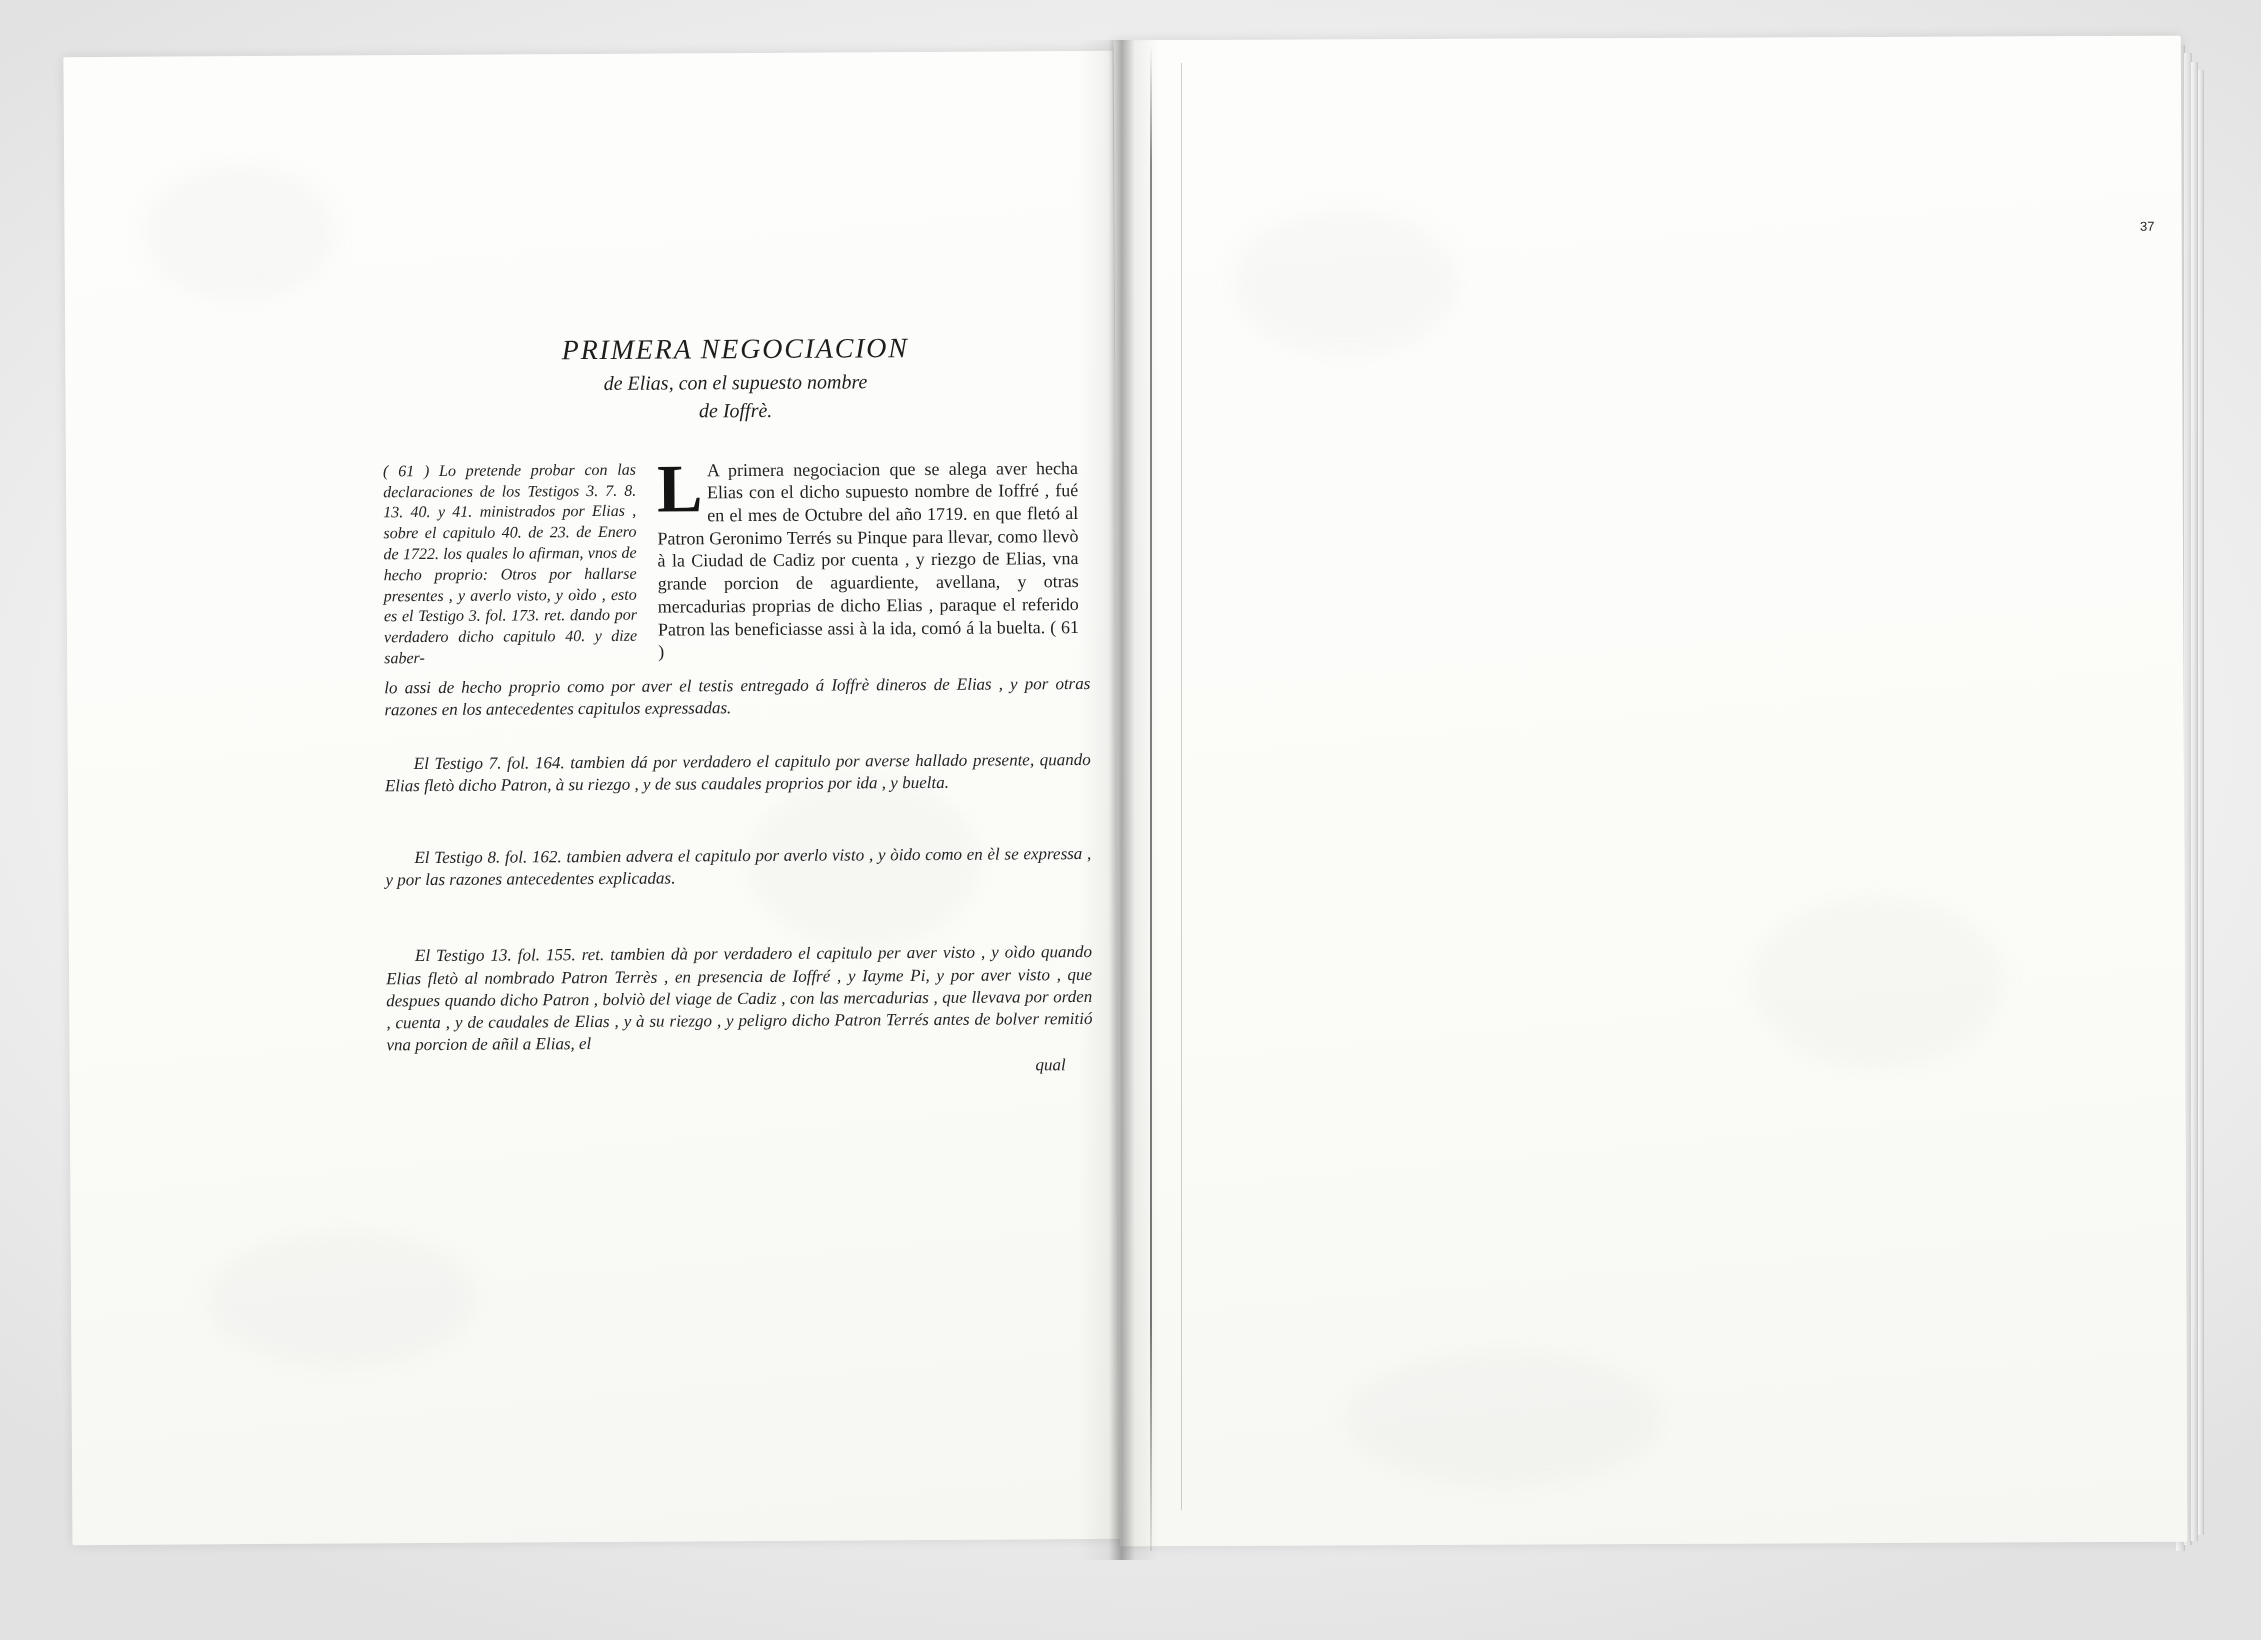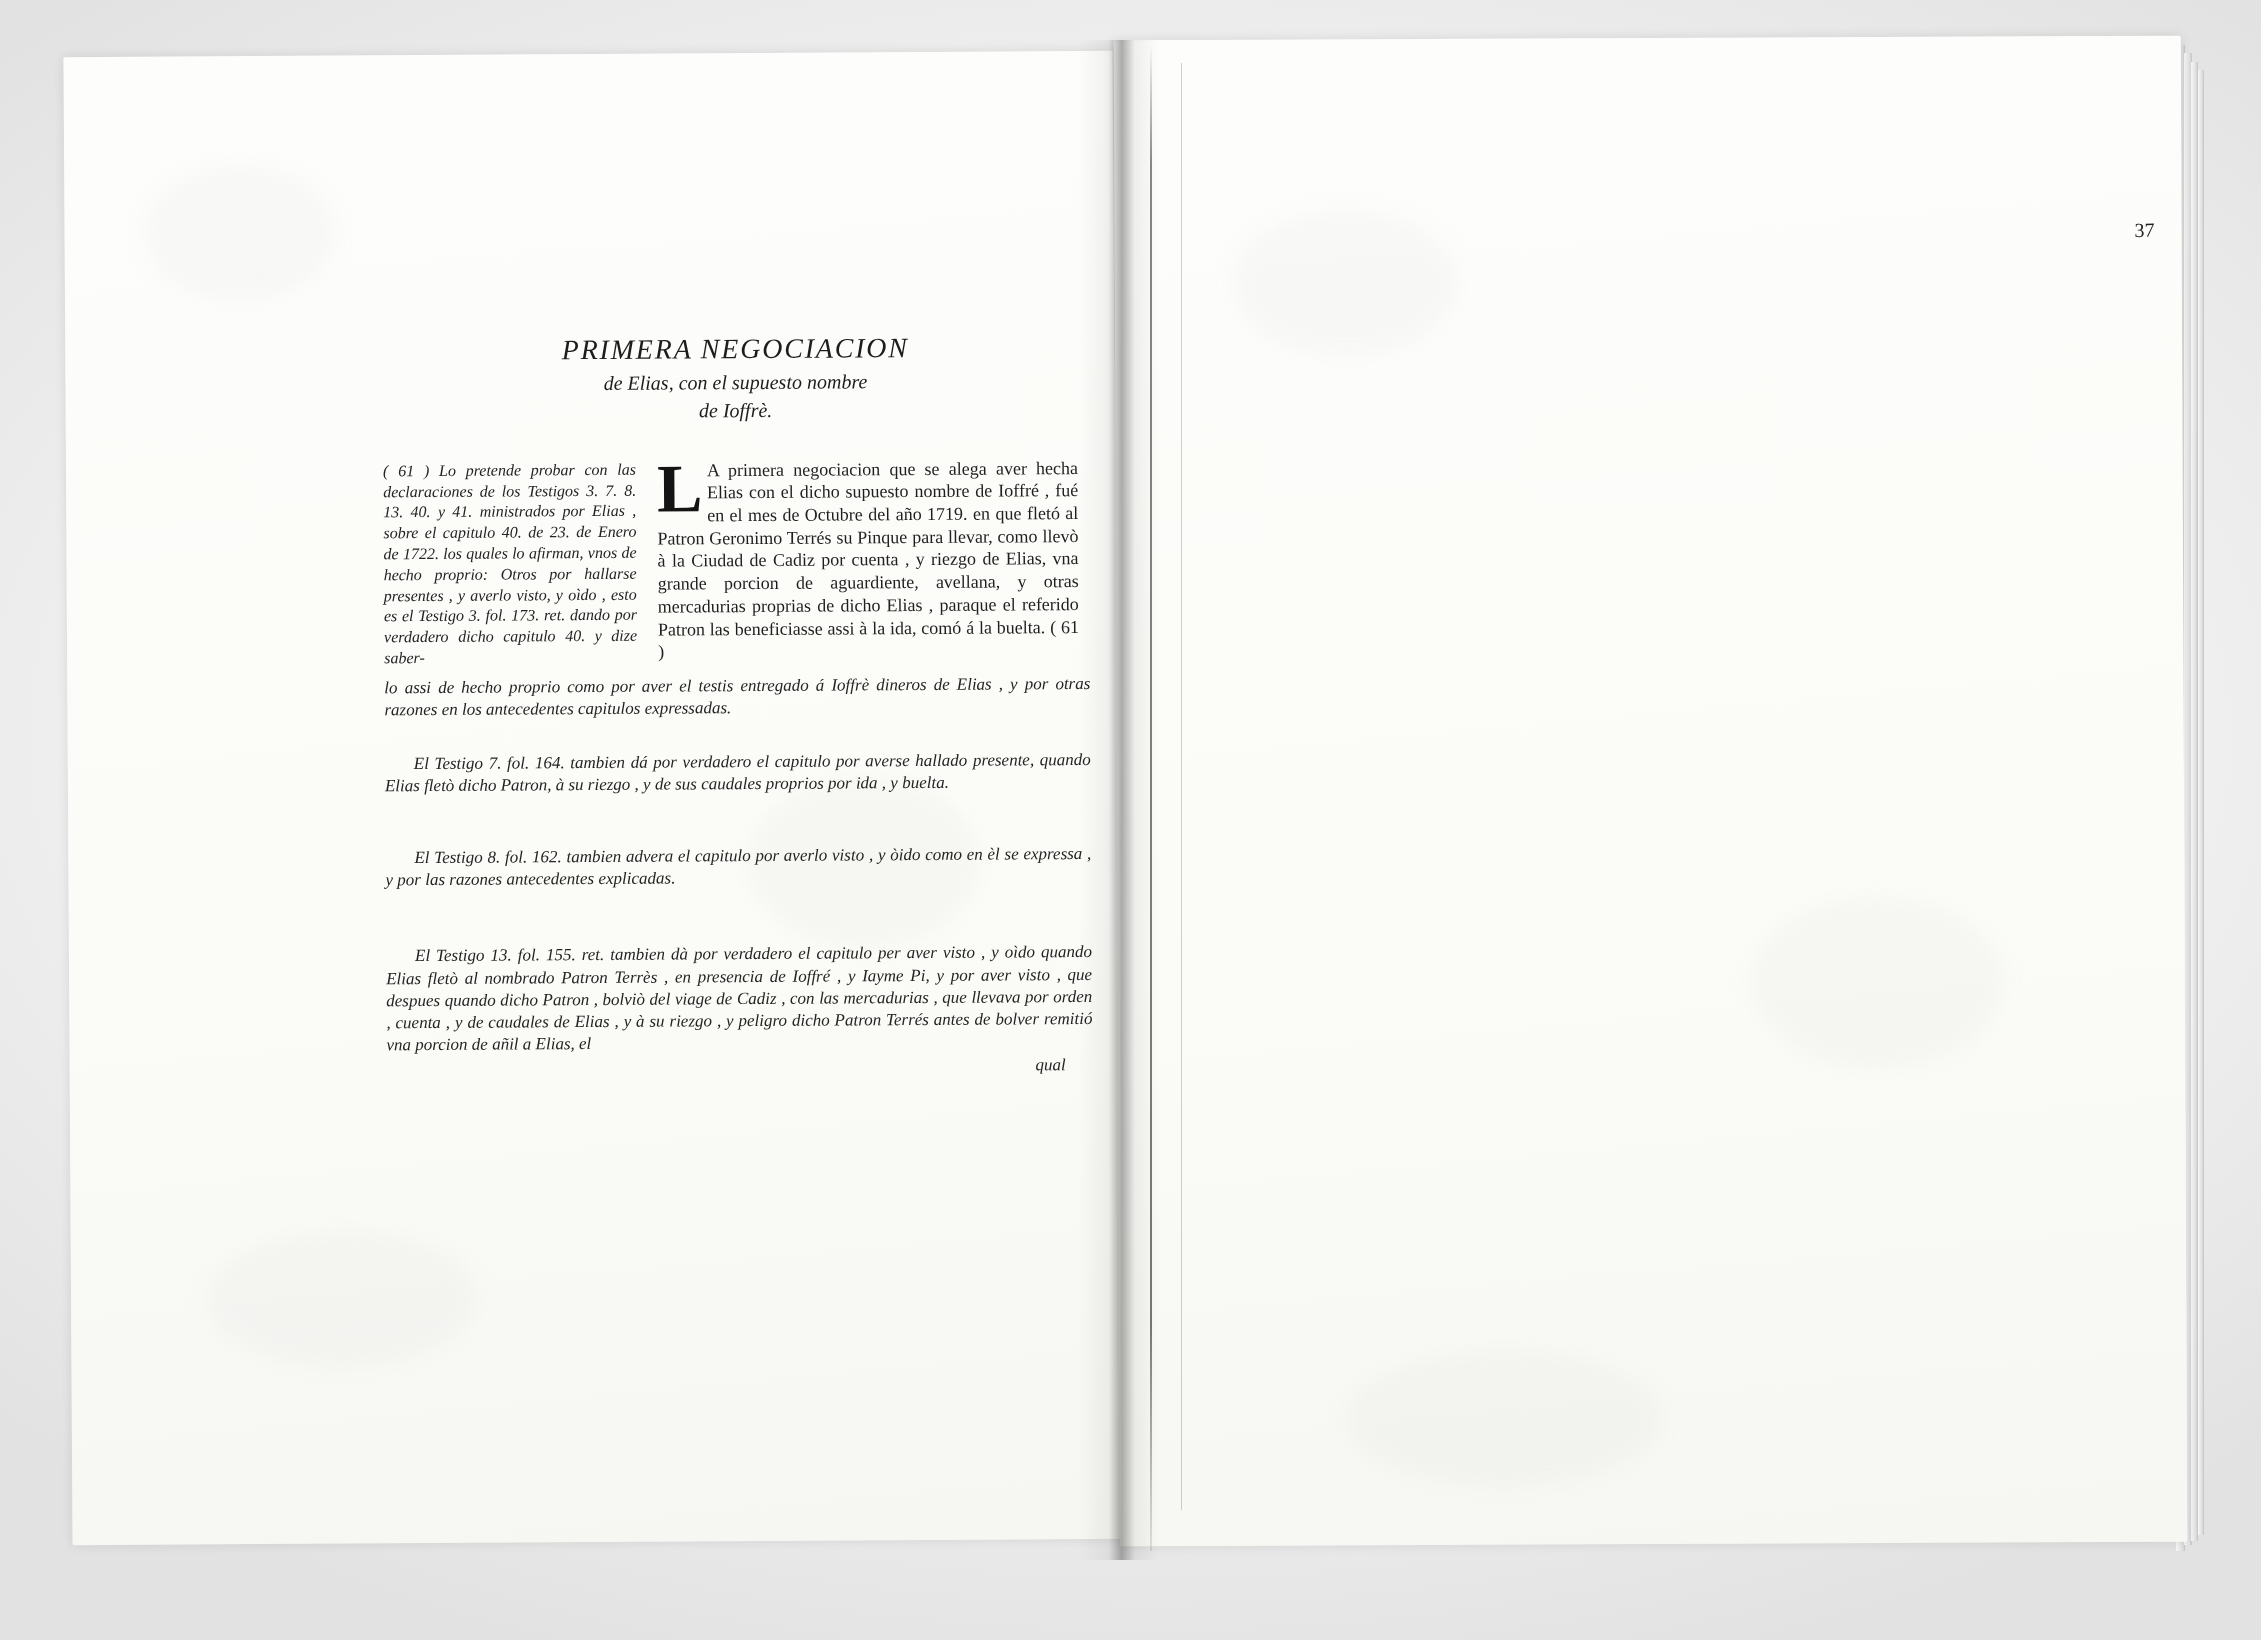--- a/index.html
+++ b/index.html
@@ -158,22 +158,22 @@
     font-style: italic;
     font-size: 17px;
     margin-top: 2.7px;
     padding-right: 27px;
     color: #242424;
   }
 
   #folio-number {
     position: absolute;
     right: 27px; top: 183px;
-    font-family: Liberation Serif, serif;
-    font-size: 20px;
+    font-family: Liberation Sans, sans-serif;
+    font-size: 13px;
     color: #1f1f1f;
   }
 </style>
 </head>
 <body>
 
 <div id="scan-backdrop"></div>
 
 <div id="book">
 

